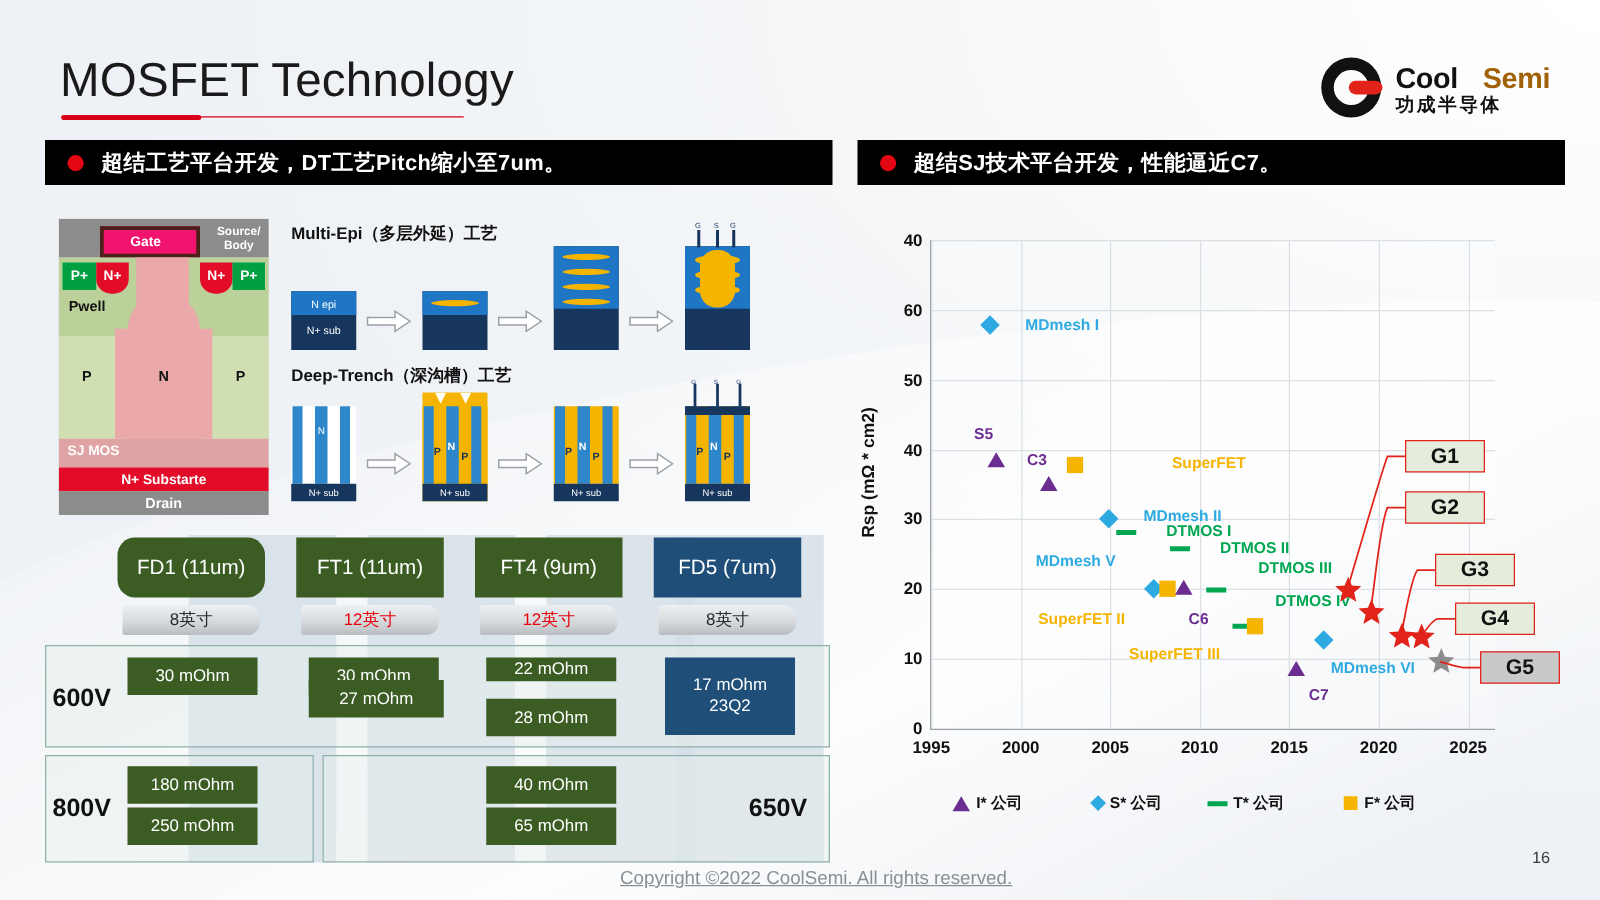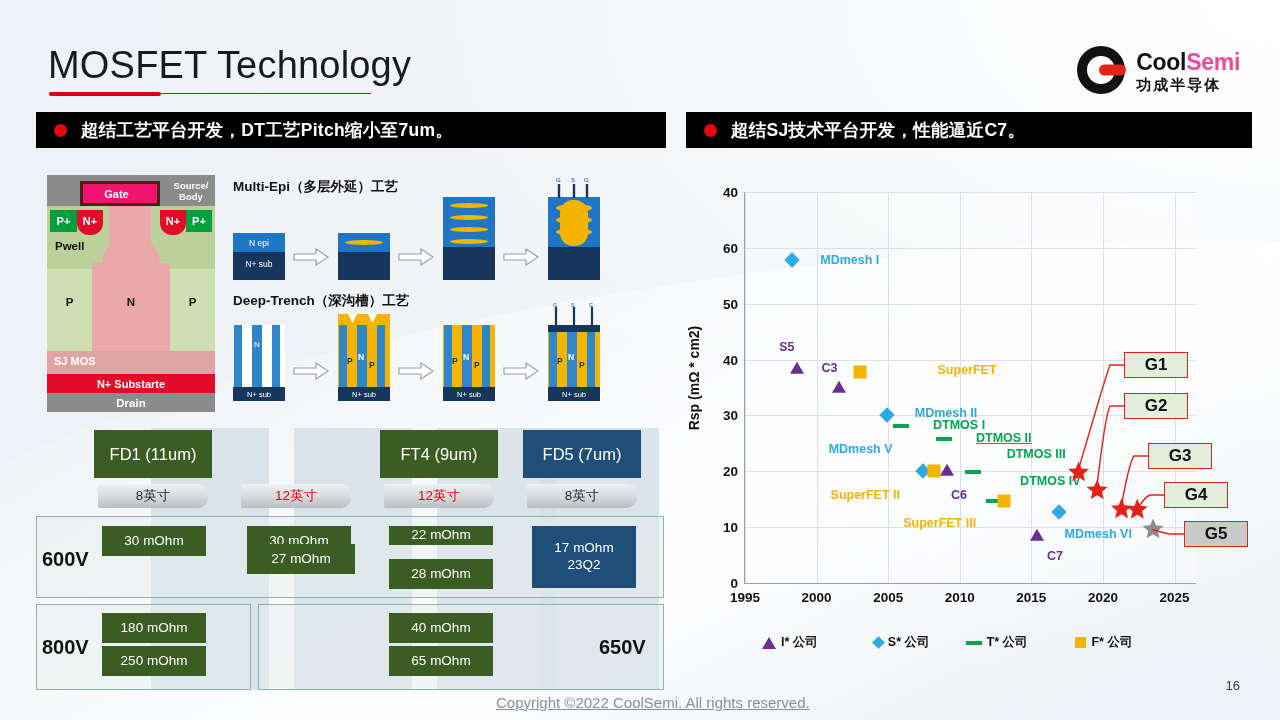--- a/index.html
+++ b/index.html
@@ -34,21 +34,21 @@
     white-space: nowrap;
   }
   .title-rule { position: absolute; left: 49px; top: 92px; width: 112px; height: 4px; background: #d60017; border-radius: 2px;}
   .title-rule2 { position: absolute; left: 49px; top: 93px; width: 322px; height: 1px; background: #d60017; }
 
   .logo { position: absolute; right: 40px; top: 44px; display: flex; align-items: center; gap: 9px; }
   .logo-mark { width: 52px; height: 52px; position: relative; }
   .logo-text-wrap { line-height: 1; padding-top: 2px;}
   .logo-en { font-size: 23px; font-weight: 700; letter-spacing: -.3px;}
   .logo-en .cool { color: #111; }
-  .logo-en .semi { color: #ec4899; }
+  .logo-en .semi { color: #a16207; padding-left: 20px; }
   .logo-cn { font-size: 15px; font-weight: 700; color: #111; letter-spacing: 2px; margin-top: 3px;}
 
   
   .band {
     position: absolute; background: #000; color: #fff;
     display: flex; align-items: center; gap: 14px;
     padding-left: 18px;
     height: 36px;
     font-weight: 700;
   }
@@ -312,22 +312,25 @@
     </div>
   </div>
 
   <div class="tbl">
 
     <div class="colbg" style="left:115px;"></div>
     <div class="colbg" style="left:258px;"></div>
     <div class="colbg" style="left:401px;"></div>
     <div class="colbg" style="left:505px;"></div>
 
-    <div class="prodbox green" style="left:58px;top:2px;">
+    <div class="prodbox green" style="left:58px;top:2px;border-radius:14px;">
         <span>FD1 (11um)</span>
+      </div>
+    <div class="prodbox green" style="left:201px;top:2px;">
+        <span>FT1 (11um)</span>
       </div>
     <div class="prodbox green" style="left:344px;top:2px;">
         <span>FT4 (9um)</span>
       </div>
     <div class="prodbox blue" style="left:487px;top:2px;">
         <span>FD5 (7um)</span>
       </div>
 
     <div class="inchbox" style="left:62px;top:56px;">
         <span class="inch-black">8英寸</span>
@@ -418,21 +421,21 @@
         <div class="ptlabel" style="color: rgb(107, 45, 143); top: 155.067px; right: 401.457px;">S5</div>
         <div class="pt tri" style="border-bottom-color: rgb(107, 45, 143); left: 94.4952px; top: 195.5px; position: absolute;"></div>
         <div class="ptlabel" style="color: rgb(107, 45, 143); top: 175.5px; right: 358.505px;">C3</div>
         <div class="pt sq" style="background: rgb(245, 180, 0); left: 114.54px; top: 179.86px; position: absolute;"></div>
         <div class="ptlabel" style="color: rgb(245, 180, 0); left: 144.54px; top: 177.86px; padding-left: 48px;">SuperFET</div>
         <div class="pt dia" style="background: rgb(46, 170, 226); left: 141.743px; top: 223.429px; position: absolute;"></div>
         <div class="ptlabel" style="color: rgb(46, 170, 226); left: 169.743px; top: 221.429px;">MDmesh II</div>
         <div class="pt dash" style="background: rgb(0, 166, 81); left: 156.06px; top: 234.041px; position: absolute;"></div>
         <div class="ptlabel" style="color: rgb(0, 166, 81); left: 188.06px; top: 233.041px;">DTMOS I</div>
         <div class="pt dash" style="background: rgb(0, 166, 81); left: 199.013px; top: 246.889px; position: absolute;"></div>
-        <div class="ptlabel" style="color: rgb(0, 166, 81); left: 231.013px; top: 245.889px; text-decoration: underline;">DTMOS II</div>
+        <div class="ptlabel" style="color: rgb(0, 166, 81); left: 231.013px; top: 245.889px;">DTMOS II</div>
         <div class="pt dia" style="background: rgb(46, 170, 226); left: 177.537px; top: 278.727px; position: absolute;"></div>
         <div class="ptlabel" style="color: rgb(46, 170, 226); top: 256.727px; right: 303.463px;">MDmesh V</div>
         <div class="pt sq" style="background: rgb(245, 180, 0); left: 188.99px; top: 279.286px; position: absolute;"></div>
         <div class="ptlabel" style="color: rgb(245, 180, 0); top: 303.286px; right: 296.01px;">SuperFET II</div>
         <div class="pt tri" style="border-bottom-color: rgb(107, 45, 143); left: 201.876px; top: 279.286px; position: absolute;"></div>
         <div class="ptlabel" style="color: rgb(107, 45, 143); left: 205.876px; top: 303.286px;">C6</div>
         <div class="pt dash" style="background: rgb(0, 166, 81); left: 227.648px; top: 280.403px; position: absolute;"></div>
         <div class="ptlabel" style="color: rgb(0, 166, 81); left: 261.648px; top: 262.403px;">DTMOS III</div>
         <div class="pt dash" style="background: rgb(0, 166, 81); left: 249.124px; top: 309.449px; position: absolute;"></div>
         <div class="ptlabel" style="color: rgb(0, 166, 81); left: 275.124px; top: 289.449px;">DTMOS IV</div>

